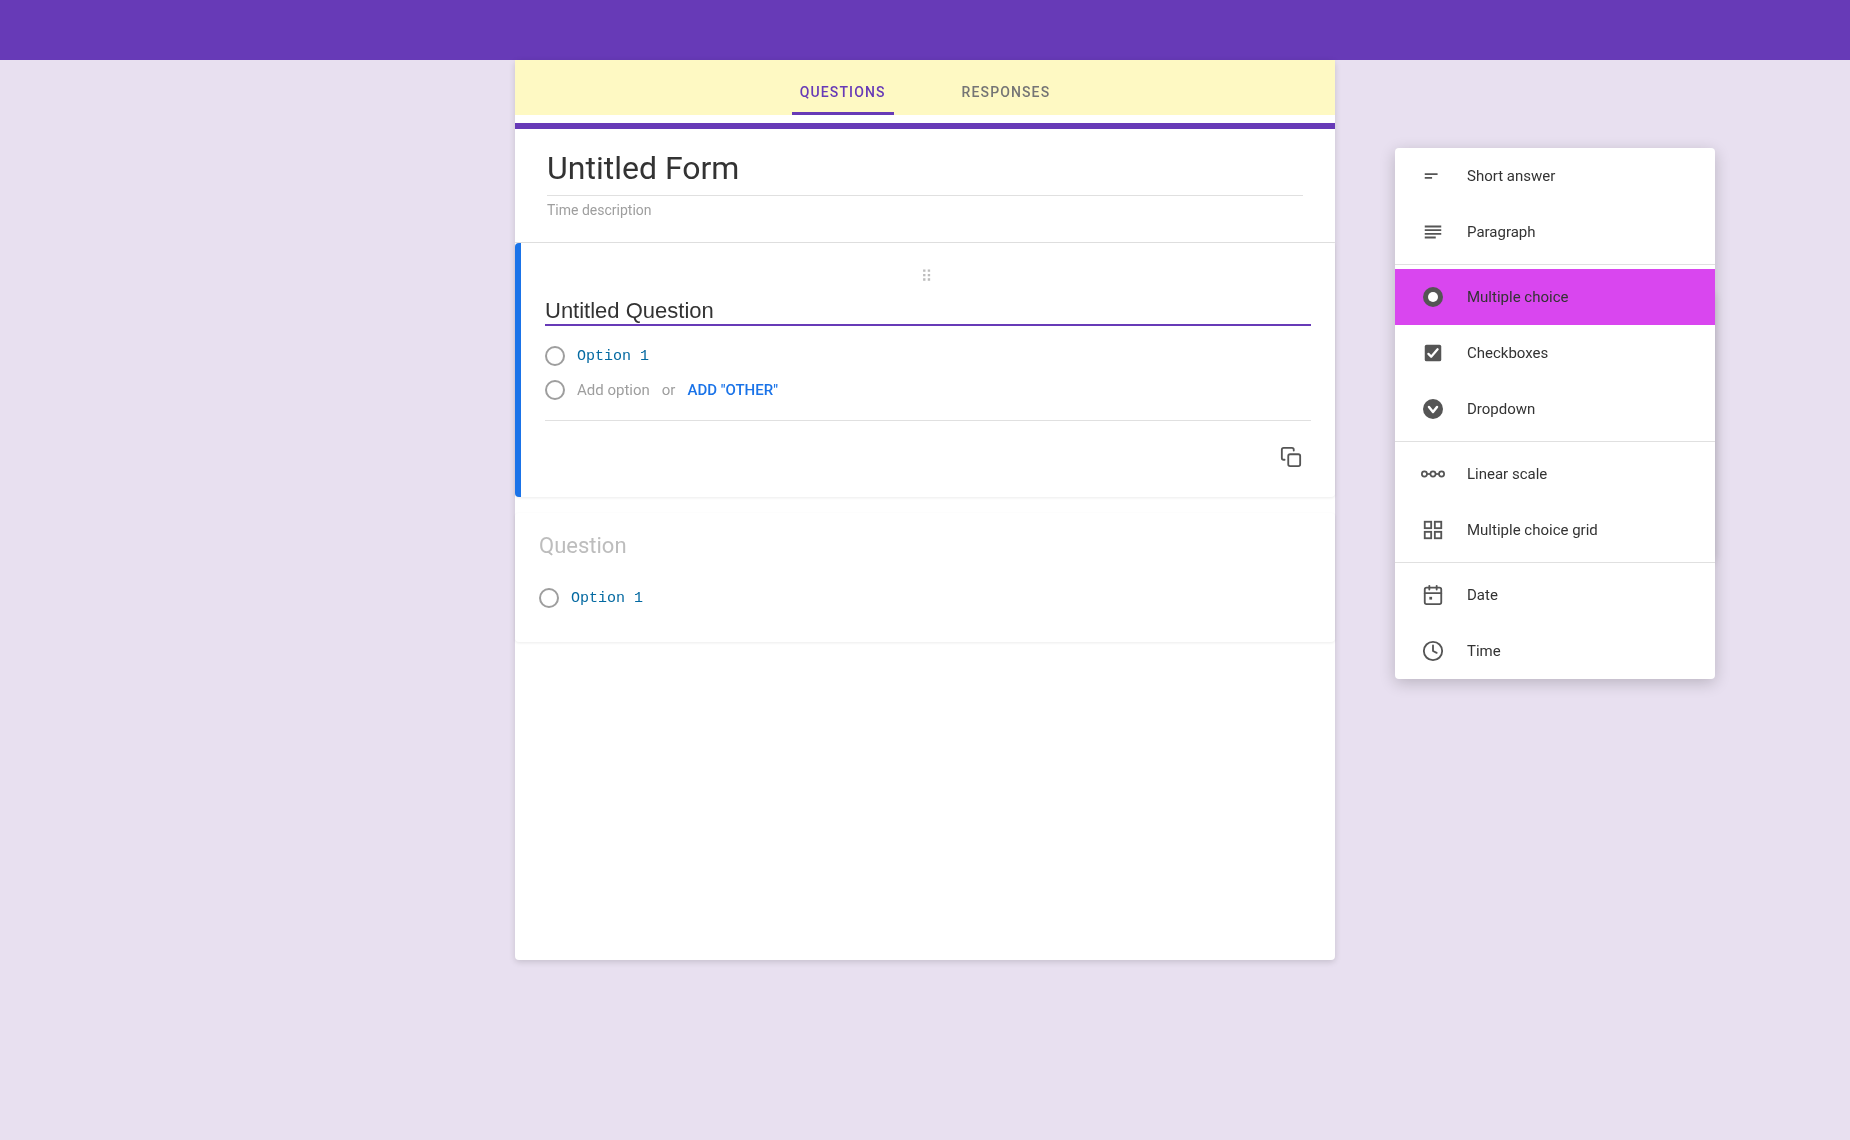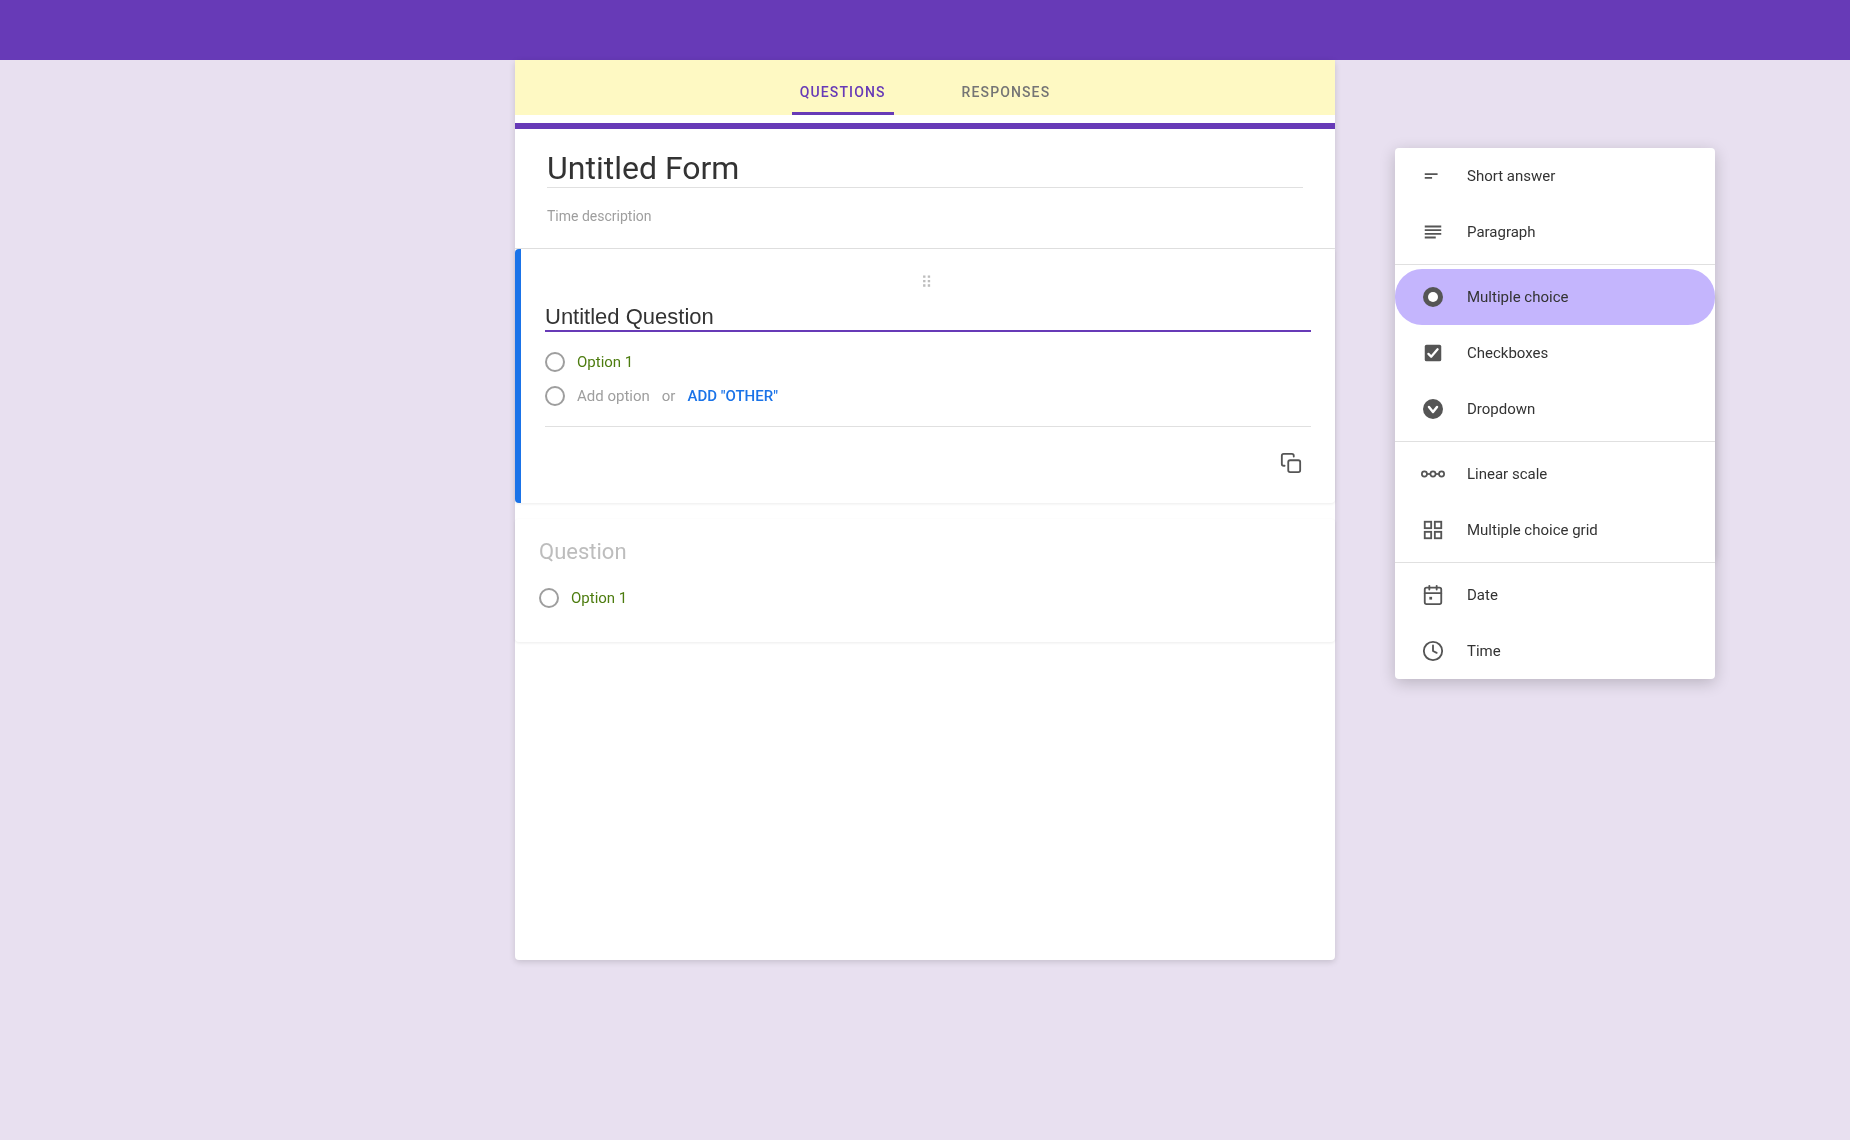--- a/index.html
+++ b/index.html
@@ -68,21 +68,22 @@
       padding: 20px 32px 20px 32px;
       border-top: 6px solid #673ab7;
       margin-top: 8px;
     }
 
     .form-title {
       font-size: 32px;
       font-weight: 400;
       color: #333;
       border-bottom: 1px solid #e0e0e0;
-      margin-bottom: 16px;
+      padding-bottom: 8px;
+      margin-bottom: 2px;
     }
 
     .form-description {
       font-size: 14px;
       color: #9e9e9e;
       padding: 4px 0;
     }
 
     
     .divider {
@@ -134,21 +135,22 @@
     .radio-circle {
       width: 20px;
       height: 20px;
       border-radius: 50%;
       border: 2px solid #9e9e9e;
       flex-shrink: 0;
     }
 
     .option-text {
       font-size: 15px;
-      color: #4d7c0f;
+      color: #0369a1;
+      font-family: Liberation Mono, monospace;
     }
 
     .add-option-row {
       display: flex;
       align-items: center;
       gap: 12px;
       margin-top: 4px;
     }
 
     .add-option-text {
@@ -189,21 +191,21 @@
       padding: 20px 24px;
       margin-top: 16px;
       border-radius: 4px;
       box-shadow: 0 1px 3px rgba(0,0,0,0.08);
     }
 
     .question-title-secondary {
       font-size: 22px;
       color: #bdbdbd;
       font-weight: 400;
-      margin-bottom: 24px;
+      margin-bottom: 30px;
     }
 
     
     .dropdown-menu {
       position: absolute;
       top: 88px;
       right: -380px;
       width: 320px;
       background: white;
       border-radius: 4px;
@@ -217,22 +219,21 @@
       align-items: center;
       gap: 20px;
       padding: 14px 24px;
       cursor: pointer;
       font-size: 15px;
       color: #333;
       font-weight: 400;
     }
 
     .menu-item.selected {
-      background: #c4b5fd;
-      border-radius: 27px;
+      background: #d946ef;
     }
 
     .menu-divider {
       height: 1px;
       background: #e0e0e0;
       margin: 4px 0;
     }
 
     .menu-icon {
       width: 28px;

